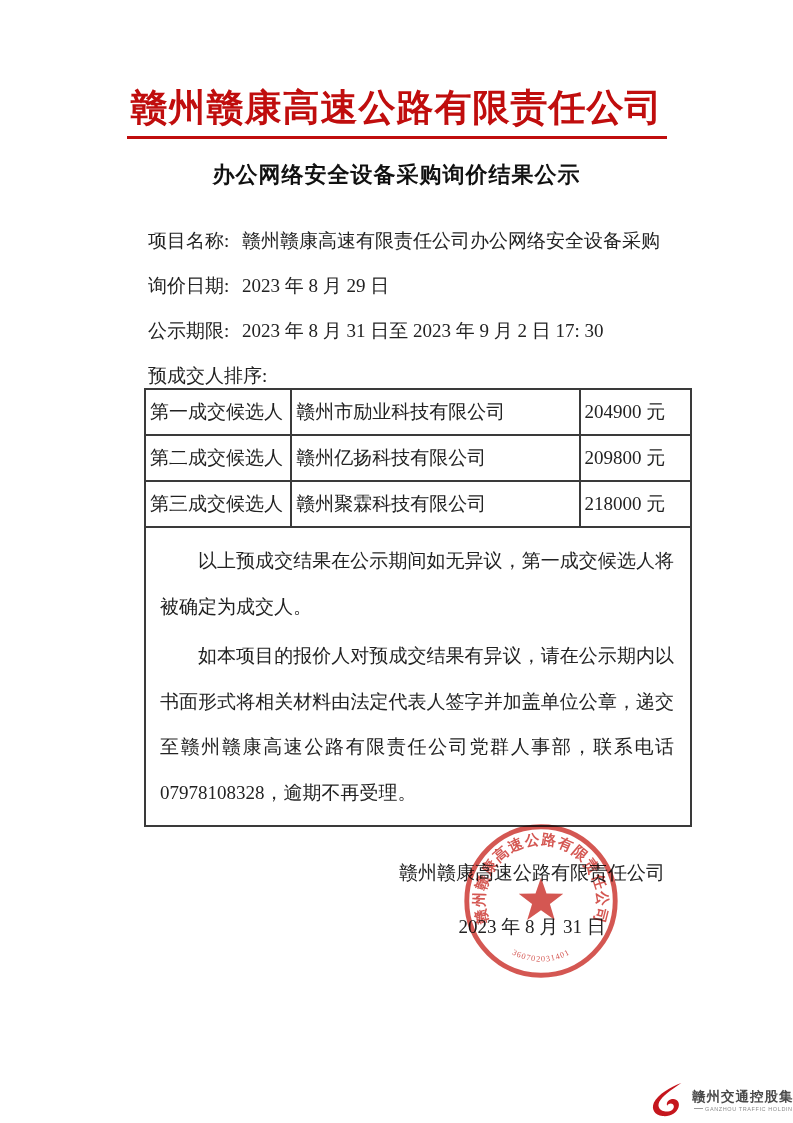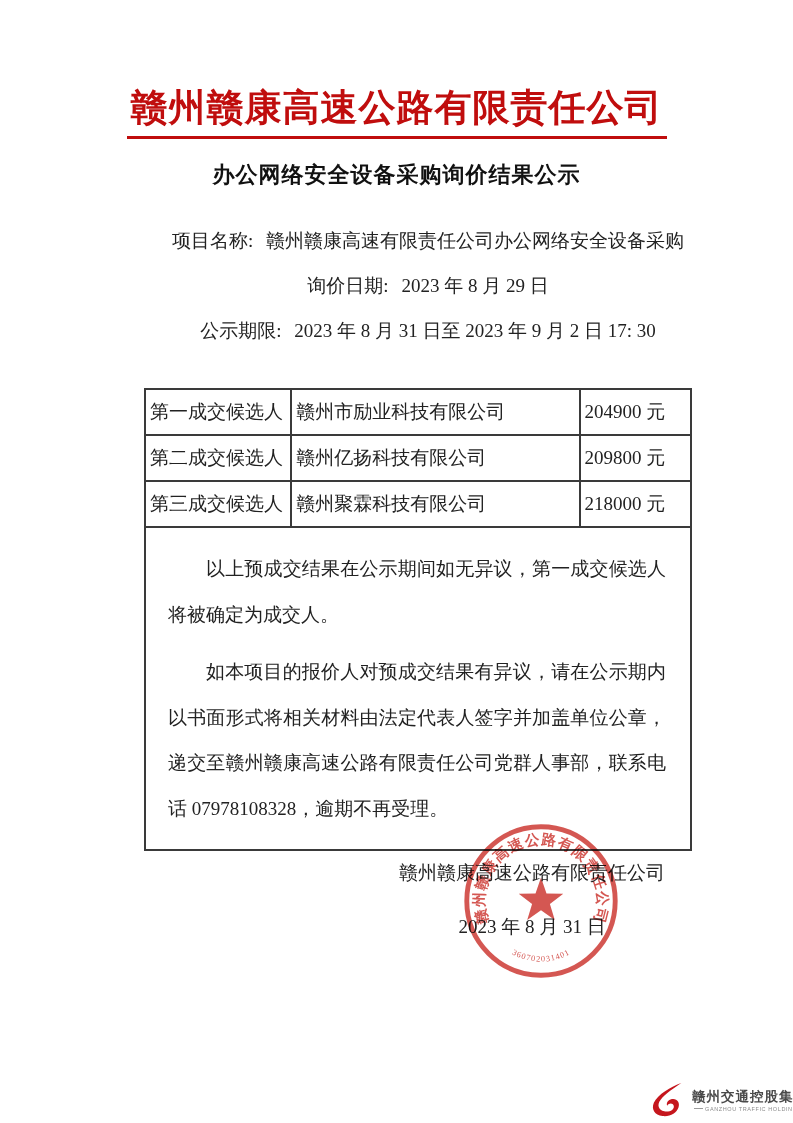--- a/index.html
+++ b/index.html
@@ -48,21 +48,20 @@
   }
 
   
   .info-block {
     position: absolute;
     top: 218px;
     left: 148px;
     width: 560px;
     font-size: 19px;
     color: #222;
-    text-align: center;
   }
   .info-line {
     height: 45px;
     line-height: 45px;
     white-space: nowrap;
   }
   .info-line .label { margin-right: 8px; }
 
   
   .result-table {
@@ -83,21 +82,21 @@
   .result-table td.col-rank   { width: 143px; }
   .result-table td.col-company{ width: 293px; }
   .result-table td.col-price  { width: 104px; }
   .result-table td.notes-cell {
     height: 252px;
     text-align: left;
     vertical-align: top;
     padding: 6px 12px 6px 10px;
   }
   .notes-cell p {
-    margin: 12px;
+    margin: 4px;
     text-indent: 2em;
     font-size: 19px;
     line-height: 45.5px;
     text-align: justify;
     color: #222;
   }
 
   
   .signature-block {
     position: absolute;
@@ -179,20 +178,23 @@
       <span class="label">项目名称:</span>
       <span>赣州赣康高速有限责任公司办公网络安全设备采购</span>
     </div>
     <div class="info-line">
       <span class="label">询价日期:</span>
       <span>2023 年 8 月 29 日</span>
     </div>
     <div class="info-line">
       <span class="label">公示期限:</span>
       <span>2023 年 8 月 31 日至 2023 年 9 月 2 日 17: 30</span>
+    </div>
+    <div class="info-line">
+      <span class="label">预成交人排序:</span>
     </div>
   </div>
 
   <table class="result-table">
     <tbody>
       <tr>
         <td class="col-rank">第一成交候选人</td>
         <td class="col-company">赣州市励业科技有限公司</td>
         <td class="col-price">204900 元</td>
       </tr>

